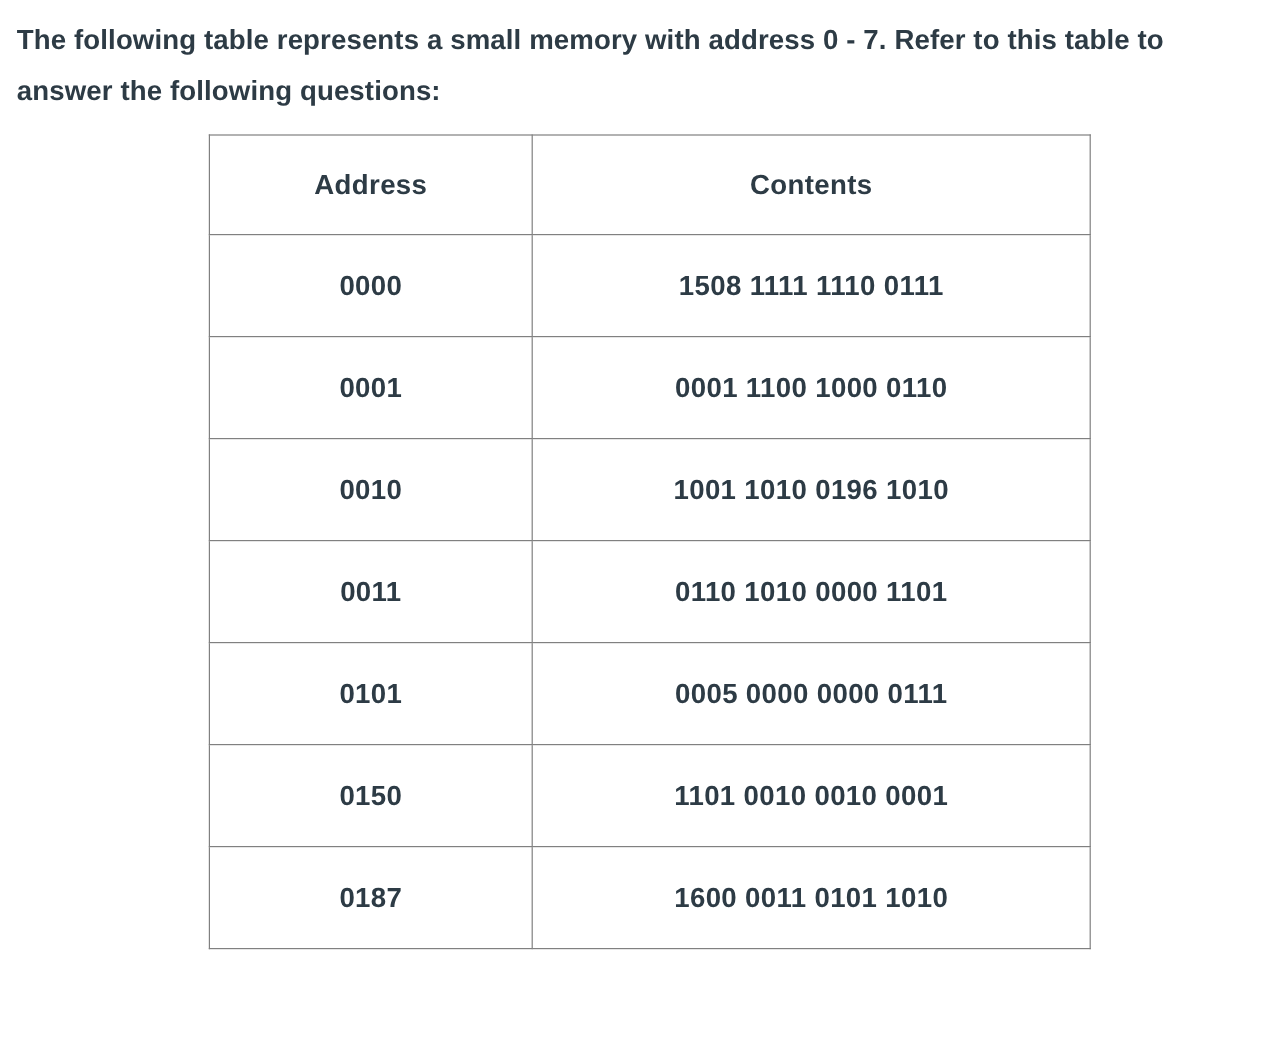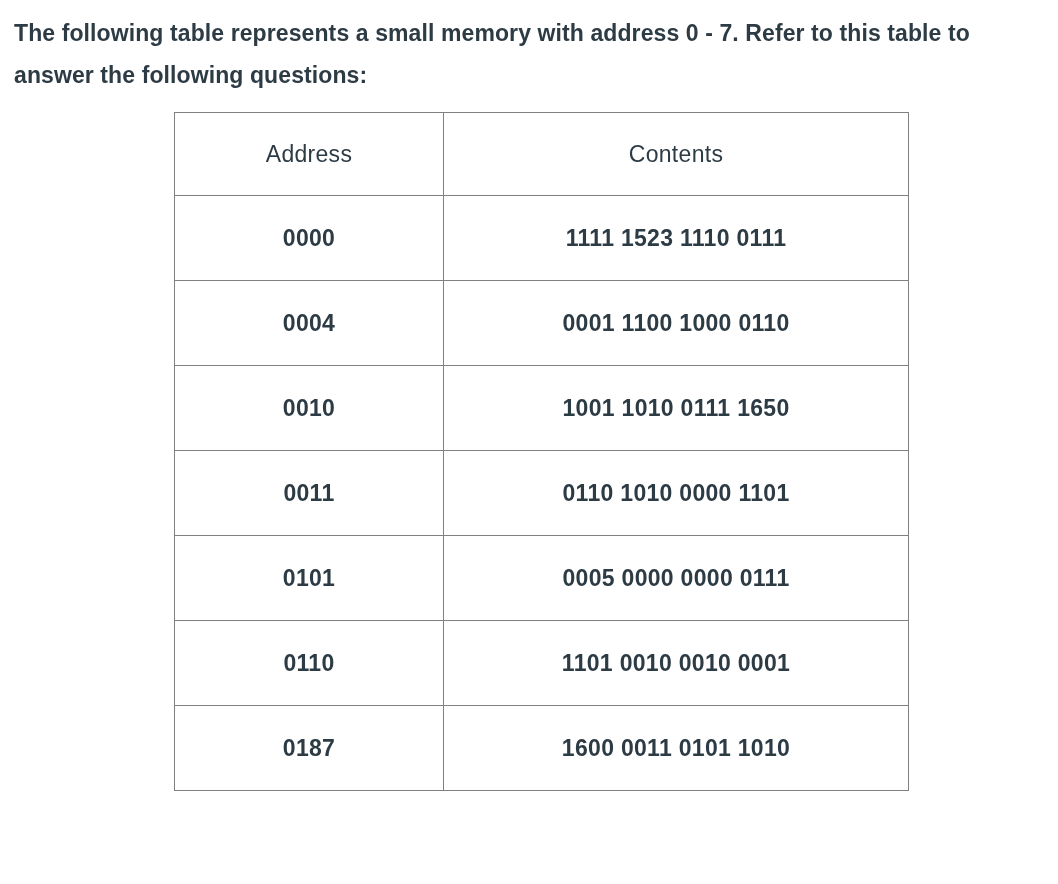--- a/index.html
+++ b/index.html
@@ -34,21 +34,21 @@
   .memory-table td {
     border: 1px solid #808080;
     text-align: center;
     vertical-align: middle;
     font-size: 23px;
     padding: 0;
     letter-spacing: 0.3px;
   }
   .memory-table th {
     height: 82px;
-    font-weight: normal;
+    font-weight: bold;
     border-radius: 16px;
   }
   .memory-table td {
     height: 84px;
     font-weight: bold;
   }
 </style>
 </head>
 <body>
 
@@ -61,40 +61,40 @@
   </colgroup>
   <thead>
     <tr>
       <th>Address</th>
       <th>Contents</th>
     </tr>
   </thead>
   <tbody>
     <tr>
       <td>0000</td>
-      <td>1111 1523 1110 0111</td>
+      <td>1508 1111 1110 0111</td>
     </tr>
     <tr>
-      <td>0004</td>
+      <td>0001</td>
       <td>0001 1100 1000 0110</td>
     </tr>
     <tr>
       <td>0010</td>
-      <td>1001 1010 0111 1650</td>
+      <td>1001 1010 0196 1010</td>
     </tr>
     <tr>
       <td>0011</td>
       <td>0110 1010 0000 1101</td>
     </tr>
     <tr>
       <td>0101</td>
       <td>0005 0000 0000 0111</td>
     </tr>
     <tr>
-      <td>0110</td>
+      <td>0150</td>
       <td>1101 0010 0010 0001</td>
     </tr>
     <tr>
       <td>0187</td>
       <td>1600 0011 0101 1010</td>
     </tr>
   </tbody>
 </table>
 
 </body></html>

